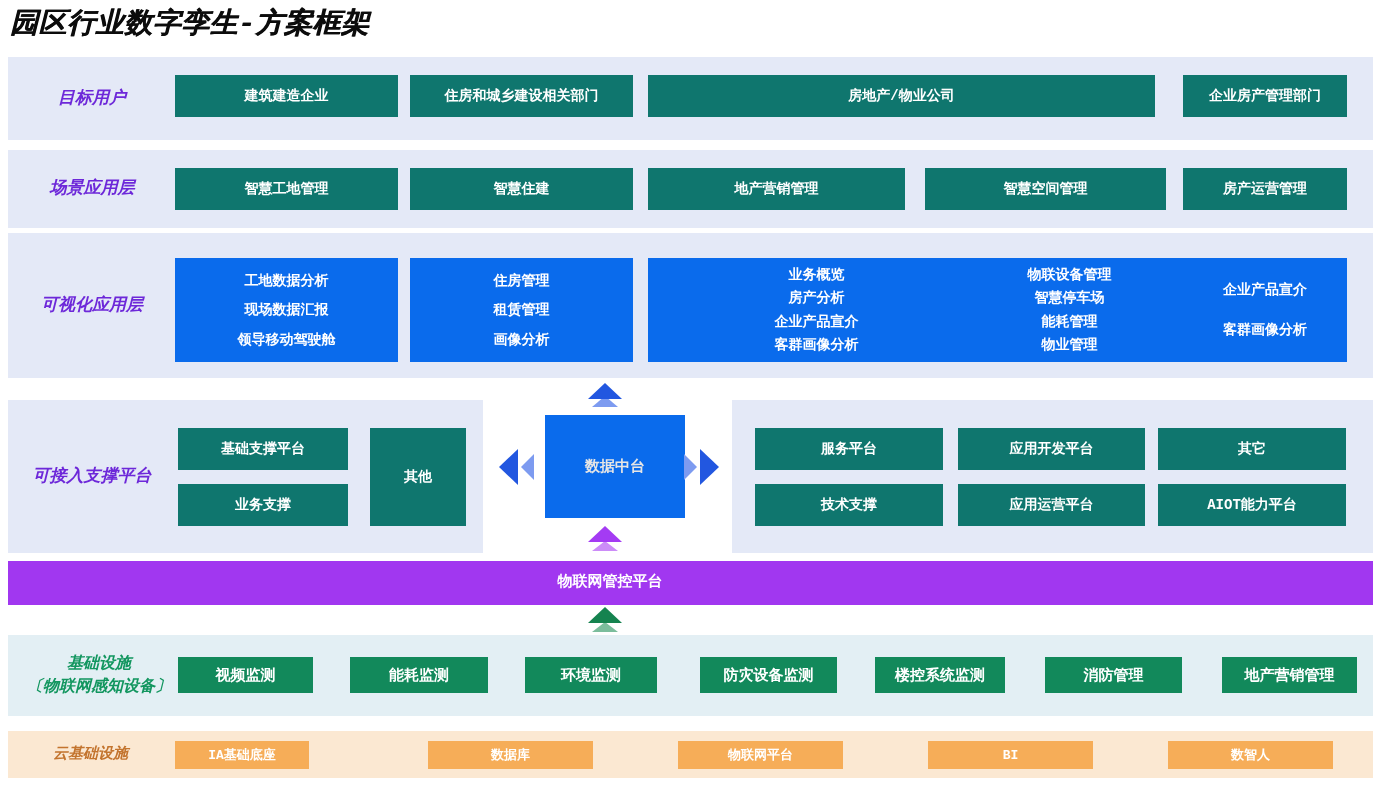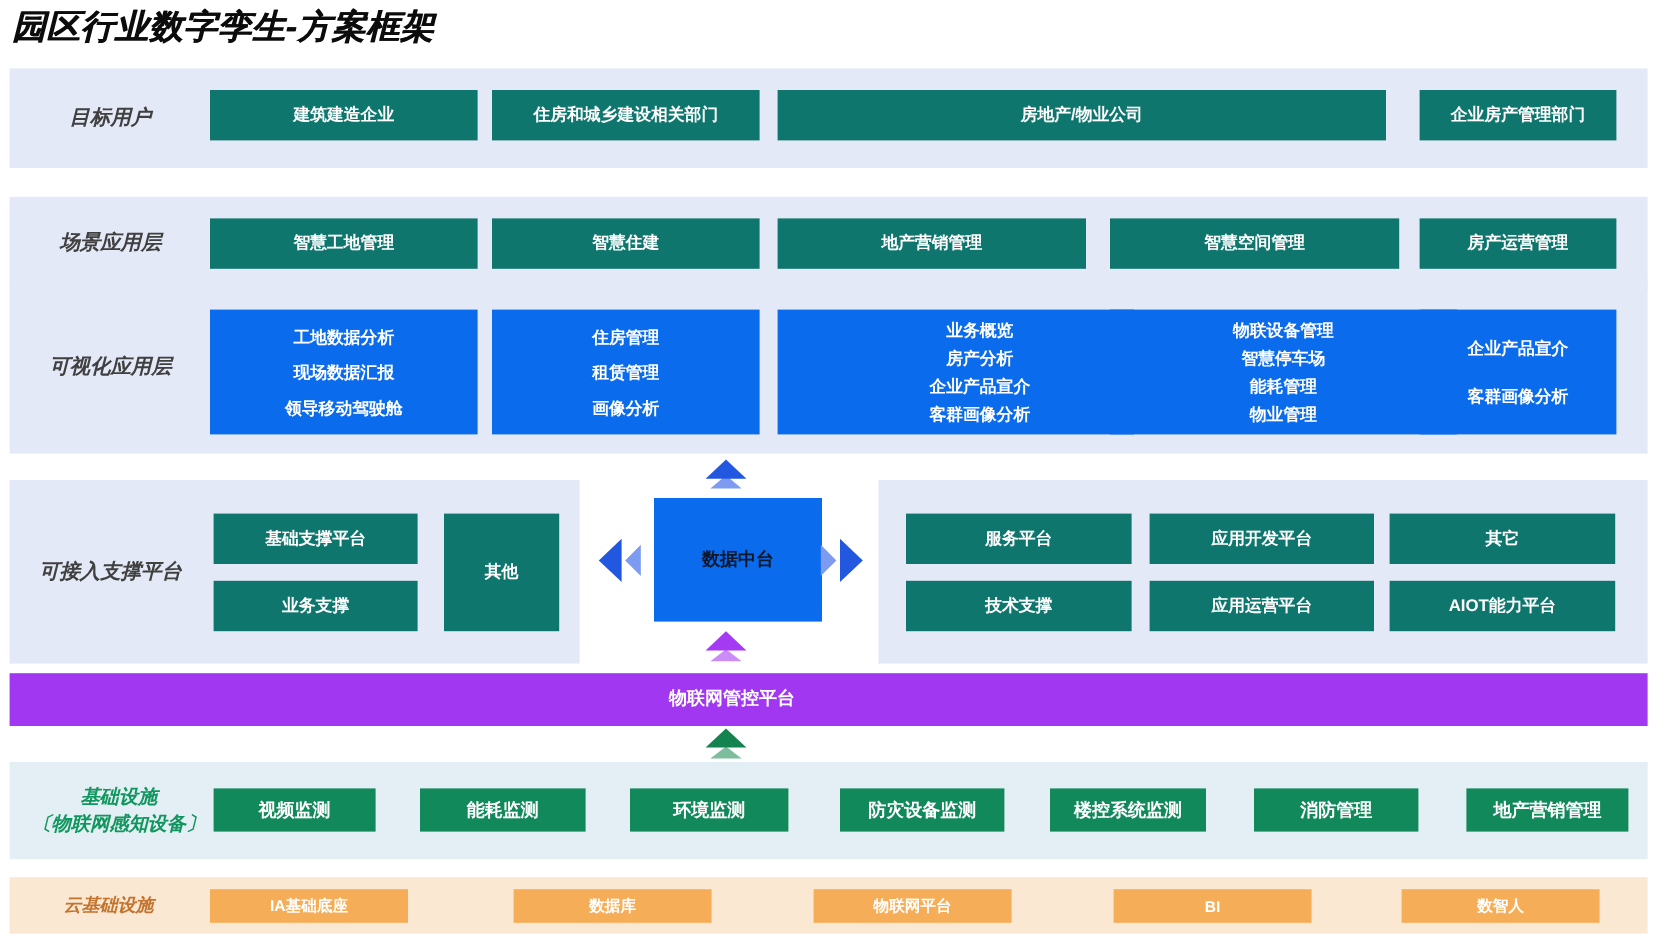--- a/index.html
+++ b/index.html
@@ -1,36 +1,36 @@
 <!DOCTYPE html>
 <html><head>
 <meta charset="utf-8">
 <style>
   html,body { margin:0; padding:0; background:#ffffff; }
   .page {
     position:relative; width:1381px; height:786px; background:#ffffff;
-    font-family:Liberation Sans, sans-serif; overflow:hidden;
+    font-family:Liberation Mono, monospace; overflow:hidden;
   }
   .title {
     position:absolute; left:10px; top:4px;
     font-size:28px; font-weight:bold; font-style:italic;
     color:#0c0c0c; letter-spacing:0.5px;
     text-shadow:0.6px 0 #0c0c0c;
     white-space:nowrap;
   }
   .band { position:absolute; left:8px; width:1365px; }
   .band.lav   { background:#E4E9F7; }
   .band.cyan  { background:#E3EFF4; }
   .band.peach { background:#FBE8D2; }
   .band.purple{ background:#A137F0; }
 
   .band-label {
     position:absolute; left:0; top:50%; transform:translateY(-50%);
     width:168px; text-align:center;
-    font-weight:bold; font-style:italic; font-size:17px; color:#404040;
+    font-weight:bold; font-style:italic; font-size:17px; color:#6d28d9;
     line-height:1.45; white-space:nowrap;
   }
   .band-label.green  { color:#12965F; font-size:16px; width:182px; }
   .band-label.orange { color:#C3742E; font-size:15px; width:165px; }
 
   .btn {
     position:absolute; display:flex; align-items:center; justify-content:center;
     background:#0f766e; color:#ffffff; font-size:14px; font-weight:bold;
     white-space:nowrap;
   }
@@ -42,21 +42,21 @@
     background:#0A6BEC; color:#ffffff;
     display:flex; flex-direction:column; justify-content:space-evenly; align-items:center;
     font-size:14px; font-weight:bold;
   }
   .card span { display:block; line-height:1; white-space:nowrap; }
 
   .panel { position:absolute; background:#E4E9F7; }
 
   .hub {
     position:absolute; left:545px; top:415px; width:140px; height:103px;
-    background:#0A6BEC; color:#0f172a; font-size:15px; font-weight:bold;
+    background:#0A6BEC; color:#e5e5e5; font-size:15px; font-weight:bold;
     display:flex; align-items:center; justify-content:center;
   }
 
   .purple-label {
     position:absolute; left:522px; top:0; width:160px; height:44px; line-height:44px;
     text-align:center; color:#ffffff; font-size:15px; font-weight:bold; white-space:nowrap;
   }
 
   
   .tri { position:absolute; width:0; height:0; }
@@ -79,21 +79,21 @@
   <div class="title">园区行业数字孪生-方案框架</div>
 
   <div class="band lav" style="top:57px; height:83px;">
     <div class="band-label">目标用户</div>
     <div class="btn" style="left:167px; top:18px; width:223px; height:42px;">建筑建造企业</div>
     <div class="btn" style="left:402px; top:18px; width:223px; height:42px;">住房和城乡建设相关部门</div>
     <div class="btn" style="left:640px; top:18px; width:507px; height:42px;">房地产/物业公司</div>
     <div class="btn" style="left:1175px; top:18px; width:164px; height:42px;">企业房产管理部门</div>
   </div>
 
-  <div class="band lav" style="top:150px; height:78px;margin-top:14px;">
+  <div class="band lav" style="top:150px; height:78px;">
     <div class="band-label">场景应用层</div>
     <div class="btn" style="left:167px; top:18px; width:223px; height:42px;">智慧工地管理</div>
     <div class="btn" style="left:402px; top:18px; width:223px; height:42px;">智慧住建</div>
     <div class="btn" style="left:640px; top:18px; width:257px; height:42px;">地产营销管理</div>
     <div class="btn" style="left:917px; top:18px; width:241px; height:42px;">智慧空间管理</div>
     <div class="btn" style="left:1175px; top:18px; width:164px; height:42px;">房产运营管理</div>
   </div>
 
   <div class="band lav" style="top:233px; height:145px;">
     <div class="band-label">可视化应用层</div>
@@ -171,20 +171,20 @@
     <div class="btn green" style="left:342px; top:22px; width:138px; height:36px;">能耗监测</div>
     <div class="btn green" style="left:517px; top:22px; width:132px; height:36px;">环境监测</div>
     <div class="btn green" style="left:692px; top:22px; width:137px; height:36px;">防灾设备监测</div>
     <div class="btn green" style="left:867px; top:22px; width:130px; height:36px;">楼控系统监测</div>
     <div class="btn green" style="left:1037px; top:22px; width:137px; height:36px;">消防管理</div>
     <div class="btn green" style="left:1214px; top:22px; width:135px; height:36px;">地产营销管理</div>
   </div>
 
   <div class="band peach" style="top:731px; height:47px;">
     <div class="band-label orange">云基础设施</div>
-    <div class="btn orange" style="left:167px; top:10px; width:165px; height:28px;">IA基础底座</div>
+    <div class="btn orange" style="left:167px; top:10px; width:134px; height:28px;">IA基础底座</div>
     <div class="btn orange" style="left:420px; top:10px; width:165px; height:28px;">数据库</div>
     <div class="btn orange" style="left:670px; top:10px; width:165px; height:28px;">物联网平台</div>
     <div class="btn orange" style="left:920px; top:10px; width:165px; height:28px;">BI</div>
     <div class="btn orange" style="left:1160px; top:10px; width:165px; height:28px;">数智人</div>
   </div>
 
 </div>
 
 </body></html>

